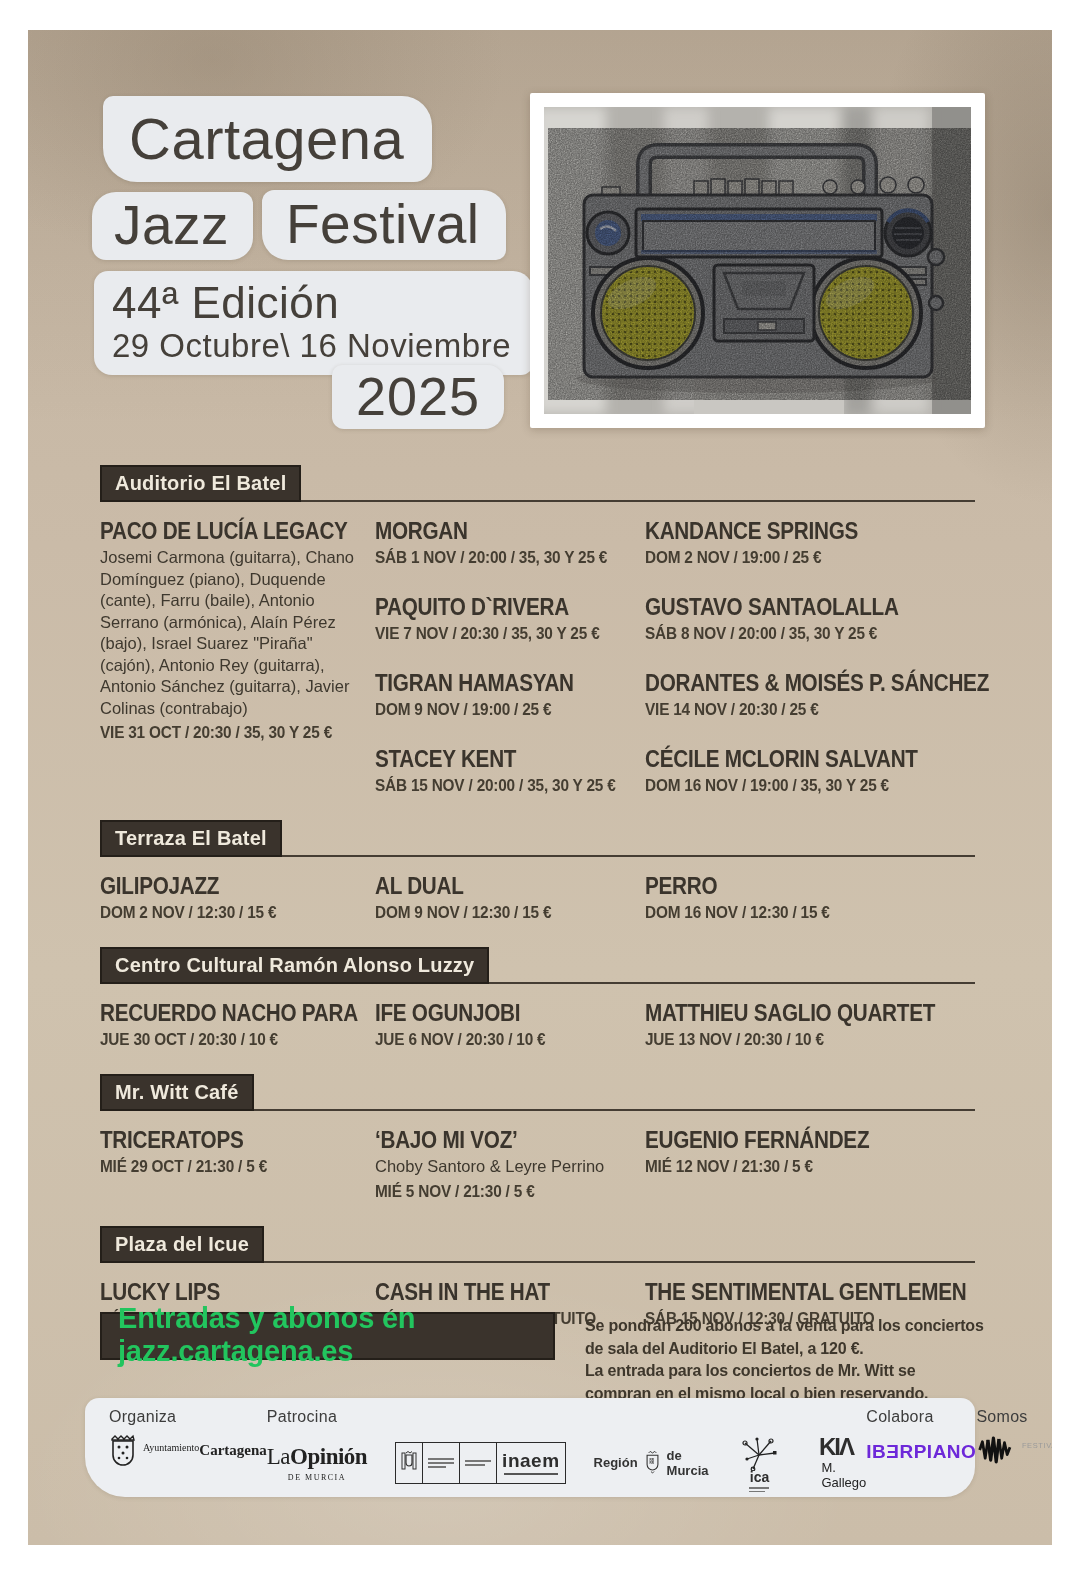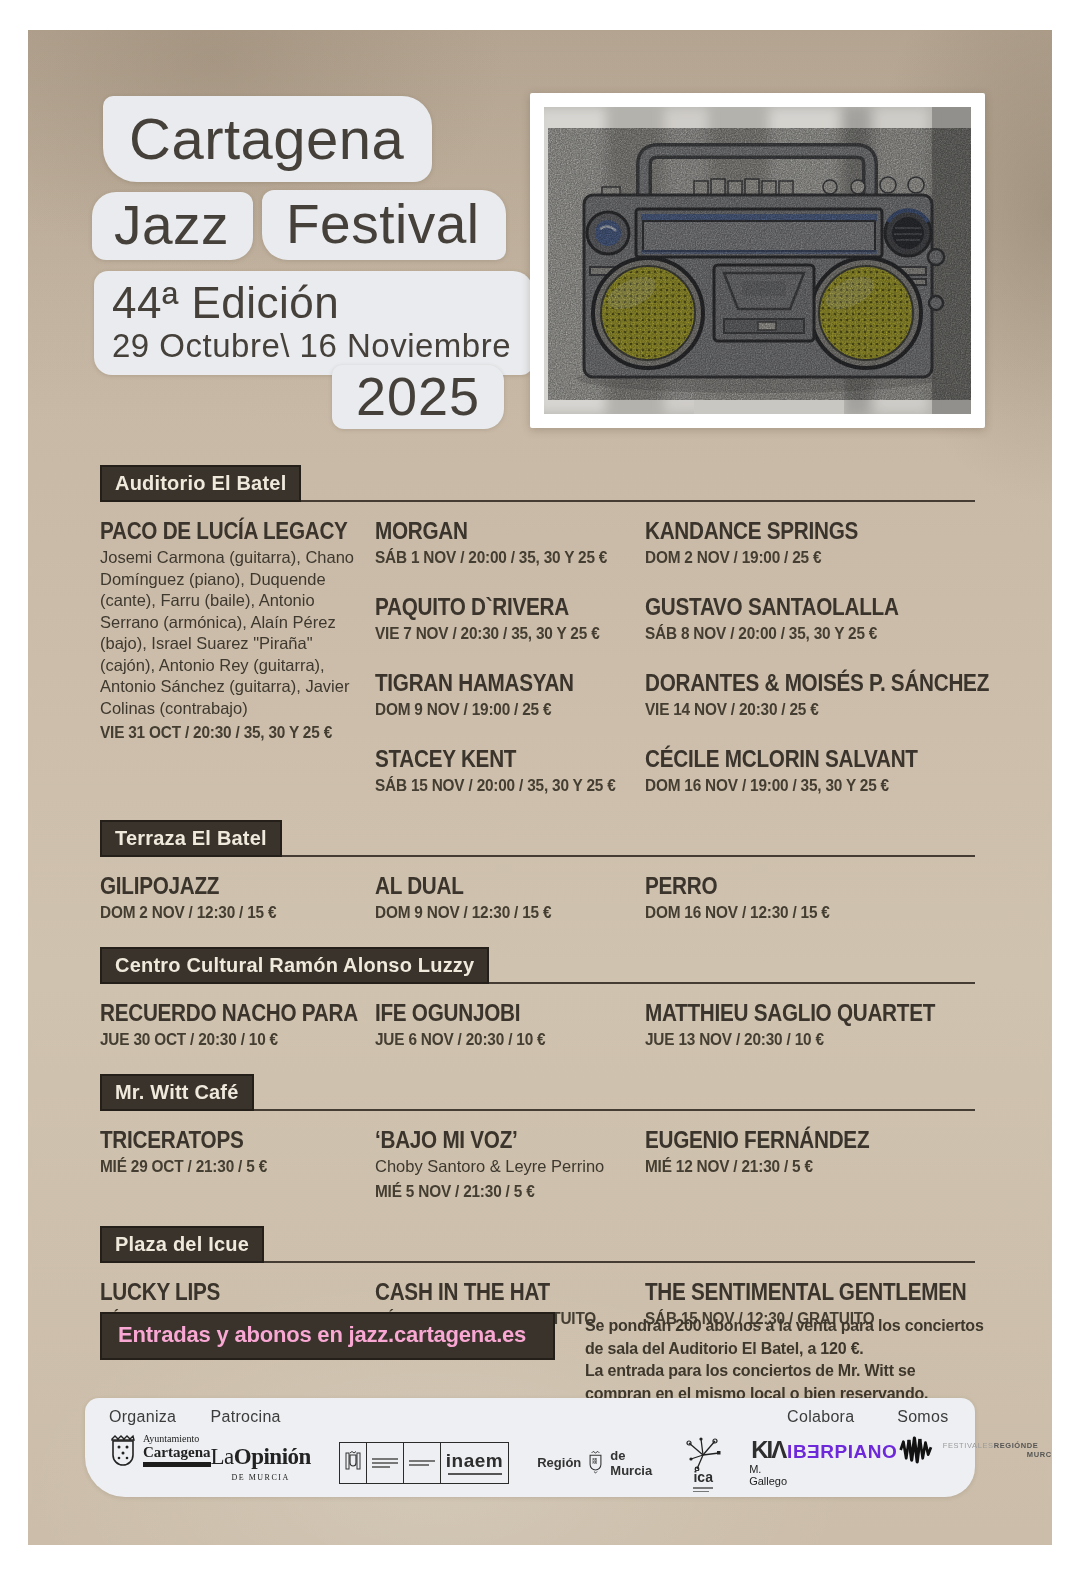--- a/index.html
+++ b/index.html
@@ -42,54 +42,54 @@
   .event{margin-bottom:26px;}
   .event:last-child{margin-bottom:0;}
   .event-name{font-size:23px;font-weight:bold;line-height:26px;color:#3a342c;letter-spacing:-.3px;
       transform:scaleX(.9);transform-origin:0 50%;white-space:nowrap;}
   .event-lineup{font-size:16.5px;line-height:21.5px;color:#3e382e;margin-top:3px;max-width:262px;}
   .event-detail{font-size:16px;font-weight:bold;line-height:20px;color:#443d31;margin-top:4px;
       transform:scaleX(.96);transform-origin:0 50%;white-space:nowrap;letter-spacing:-.2px;}
   
   .tickets-banner{position:absolute;left:72px;top:1282px;width:455px;height:48px;background:#3a332c;
       border:2px solid #241f19;box-sizing:border-box;display:flex;align-items:center;
-      color:#f9a8d4;font-size:22px;font-weight:bold;padding:0 0 2px 16px;letter-spacing:-.2px;}
+      color:#22c55e;font-size:29px;font-weight:bold;padding:0 0 2px 16px;letter-spacing:-.2px;}
   .tickets-note{position:absolute;left:557px;top:1285px;width:400px;color:#3e372c;
       font-size:16px;font-weight:bold;line-height:22.5px;letter-spacing:-.2px;}
   
   .footer{position:absolute;left:57px;top:1368px;width:890px;height:99px;background:#edeff2;
       border-radius:14px 14px 30px 40px;box-shadow:0 1px 4px rgba(80,65,45,.15);
       display:flex;align-items:flex-start;justify-content:space-between;
       padding:10px 26px 0 24px;box-sizing:border-box;color:#2e2e2e;}
   .sponsor-group{display:flex;flex-direction:column;gap:7px;}
   .sponsor-label{font-size:16px;color:#3c3c3c;letter-spacing:.3px;}
   .sponsor-logos{display:flex;align-items:center;gap:28px;}
   .logo{display:flex;align-items:center;gap:6px;color:#222;}
-  .ayto-text{display:flex;flex-direction:column;font-family:"Liberation Serif",serif;}
+  .ayto-text{display:flex;font-family:"Liberation Serif",serif;}
   .ayto-text .l1{font-size:10px;}
   .ayto-text .l2{font-size:15px;font-weight:bold;}
   .ayto-text .bar{height:5px;background:#1c1c1c;margin-top:1px;}
   .laopinion{display:flex;flex-direction:column;align-items:center;font-family:"Liberation Serif",serif;}
   .laopinion .main{font-size:23px;letter-spacing:-.5px;}
   .laopinion .main b{font-weight:bold;}
   .laopinion .sub{font-size:8px;letter-spacing:1.5px;margin-top:-3px;}
   .inaem-box{display:flex;align-items:stretch;border:1.5px solid #2b2b2b;height:40px;}
   .inaem-cell{display:flex;align-items:center;justify-content:center;padding:0 5px;}
   .inaem-cell + .inaem-cell{border-left:1.5px solid #2b2b2b;}
   .tiny-lines{display:flex;flex-direction:column;gap:2px;}
   .tiny-lines i{display:block;width:26px;height:2px;background:#777;}
   .inaem-word{font-size:19px;font-weight:bold;letter-spacing:.5px;}
   .inaem-under{width:54px;height:2px;background:#555;margin-top:1px;}
   .region{display:flex;align-items:center;gap:6px;font-size:13px;font-weight:bold;color:#333;}
   .ica{display:flex;flex-direction:column;align-items:center;margin-top:4px;}
   .ica-word{font-size:14px;font-weight:bold;margin-top:-2px;}
   .ica .tiny-lines i{width:20px;height:1.5px;}
   .kia{display:flex;flex-direction:column;align-items:center;}
   .kia-word{font-size:24px;font-weight:bold;letter-spacing:-2px;line-height:22px;}
-  .kia-sub{font-size:11px;margin-top:2px;color:#222;}
+  .kia-sub{font-size:13px;margin-top:2px;color:#222;margin-left:16px;}
   .iberpiano{font-size:19px;font-weight:bold;letter-spacing:.5px;color:#6d28d9;}
   .festivales{display:flex;align-items:center;gap:7px;}
   .fest-text{display:flex;flex-direction:row;font-size:7.5px;letter-spacing:.6px;line-height:9px;}
   .fest-text .g{color:#9a9a9a;}
   .fest-text .d{color:#555;font-weight:bold;}
 </style>
 </head>
 <body>
 
 <div class="poster">

